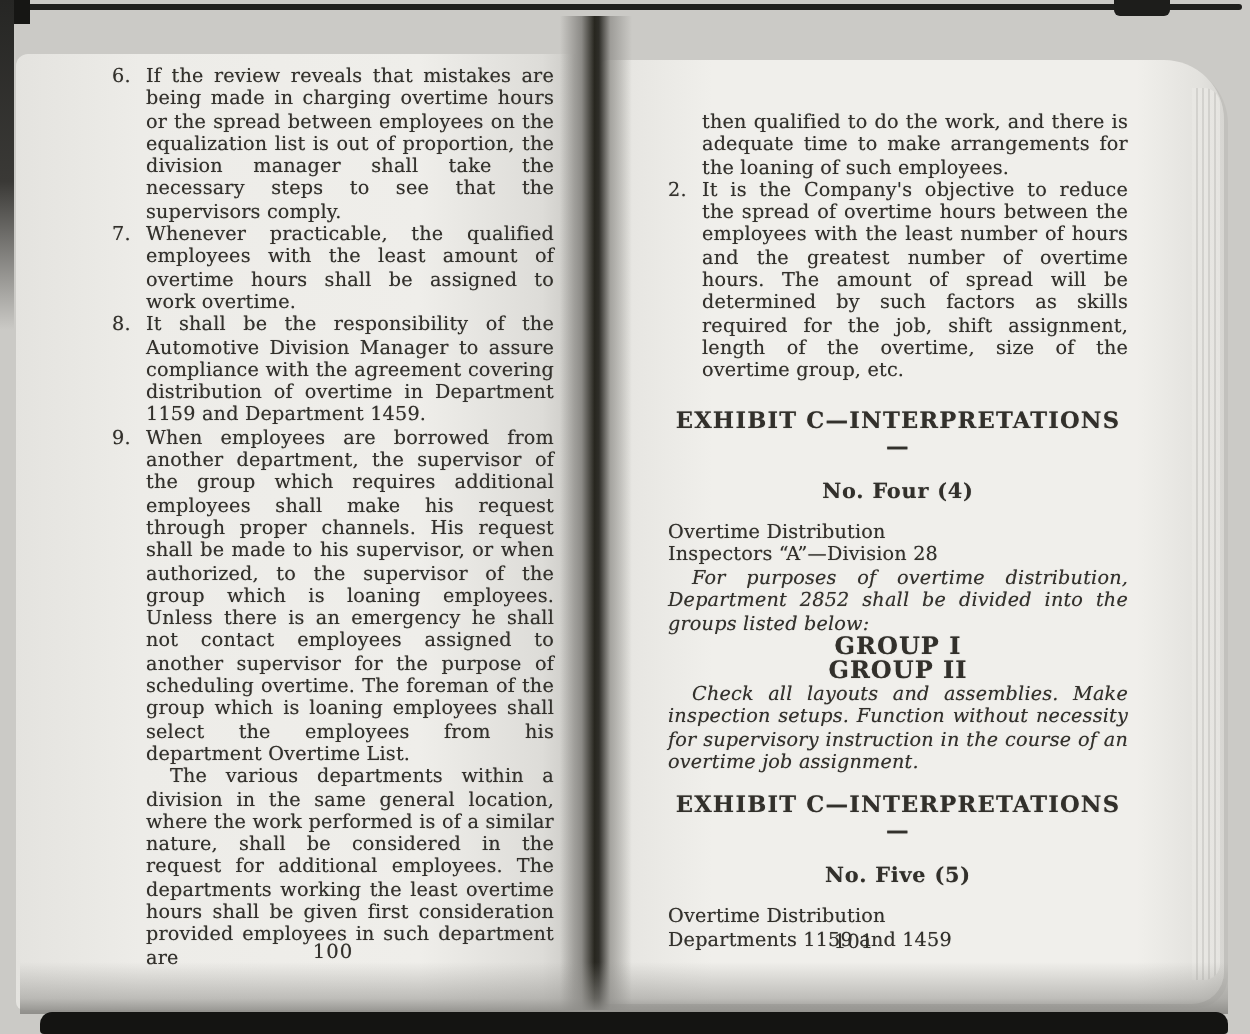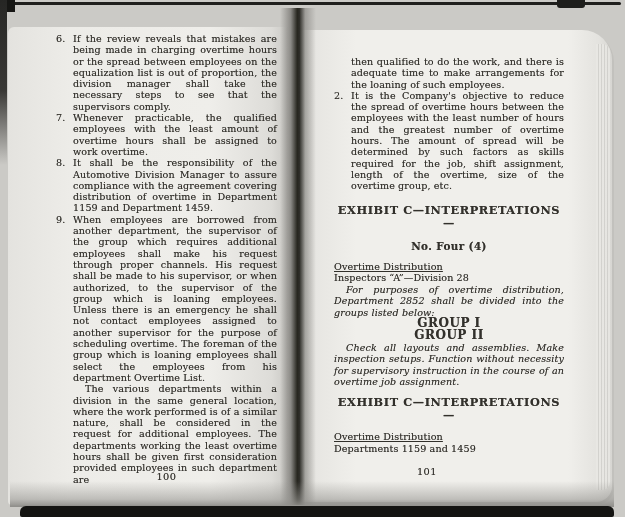--- a/index.html
+++ b/index.html
@@ -43,21 +43,21 @@
   .col-right{left:334px;top:44px;width:230px;}
   .li{display:flex;}
   .li .num{flex:0 0 17px;text-align:left;}
   .li .txt{flex:1;text-align:justify;}
   .cont{margin:12px 0 0 17px;}
   .para2{margin:0 0 0 17px;text-indent:12px;}
   .exhibit{font-weight:bold;text-align:center;font-size:11.3px;letter-spacing:.6px;margin:12px 0 0;line-height:13px;}
   .exhibit2{margin-top:9px;}
   .subhead{font-weight:bold;text-align:center;font-size:10.4px;letter-spacing:.4px;margin:10px 0 0;line-height:12px;}
   .plainline{text-align:left;margin:0;}
-  .firstline{margin-top:9px;text-decoration:underline;}
+  .firstline{margin-top:9px;}
   .ipara{margin:1px 0 0;text-indent:12px;font-style:italic;}
   .grouphead{font-weight:bold;text-align:center;font-size:12px;letter-spacing:.5px;margin:0;line-height:11.5px;}
   .pageno{position:absolute;font-size:9.8px;text-align:center;letter-spacing:.5px;}
   .pageno-left{left:56px;top:471px;width:221px;}
   .pageno-right{left:322px;top:466px;width:210px;}
   .ink{text-shadow:0 0 .4px rgba(44,42,38,.55);}
 </style>
 </head>
 <body>
 
@@ -104,20 +104,21 @@
     <div class="exhibit">EXHIBIT C—INTERPRETATIONS—</div>
     <div class="subhead">No. Four (4)</div>
     <div class="plainline firstline">Overtime Distribution</div>
     <div class="plainline">Inspectors “A”—Division 28</div>
     <p class="ipara">For purposes of overtime distribution, Department 2852 shall be divided into the groups listed below:</p>
     <div class="grouphead">GROUP I</div>
     <div class="grouphead">GROUP II</div>
     <p class="ipara">Check all layouts and assemblies. Make inspection setups. Function without necessity for supervisory instruction in the course of an overtime job assignment.</p>
 
     <div class="exhibit exhibit2">EXHIBIT C—INTERPRETATIONS—</div>
+    <div class="subhead">No. Five (5)</div>
     <div class="plainline firstline">Overtime Distribution</div>
     <div class="plainline">Departments 1159 and 1459</div>
   </div>
   <div class="pageno pageno-right">101</div>
 
   <div class="bottom-shadow"></div>
   <div class="bottom-band"></div>
 </div>
 
 </body></html>

